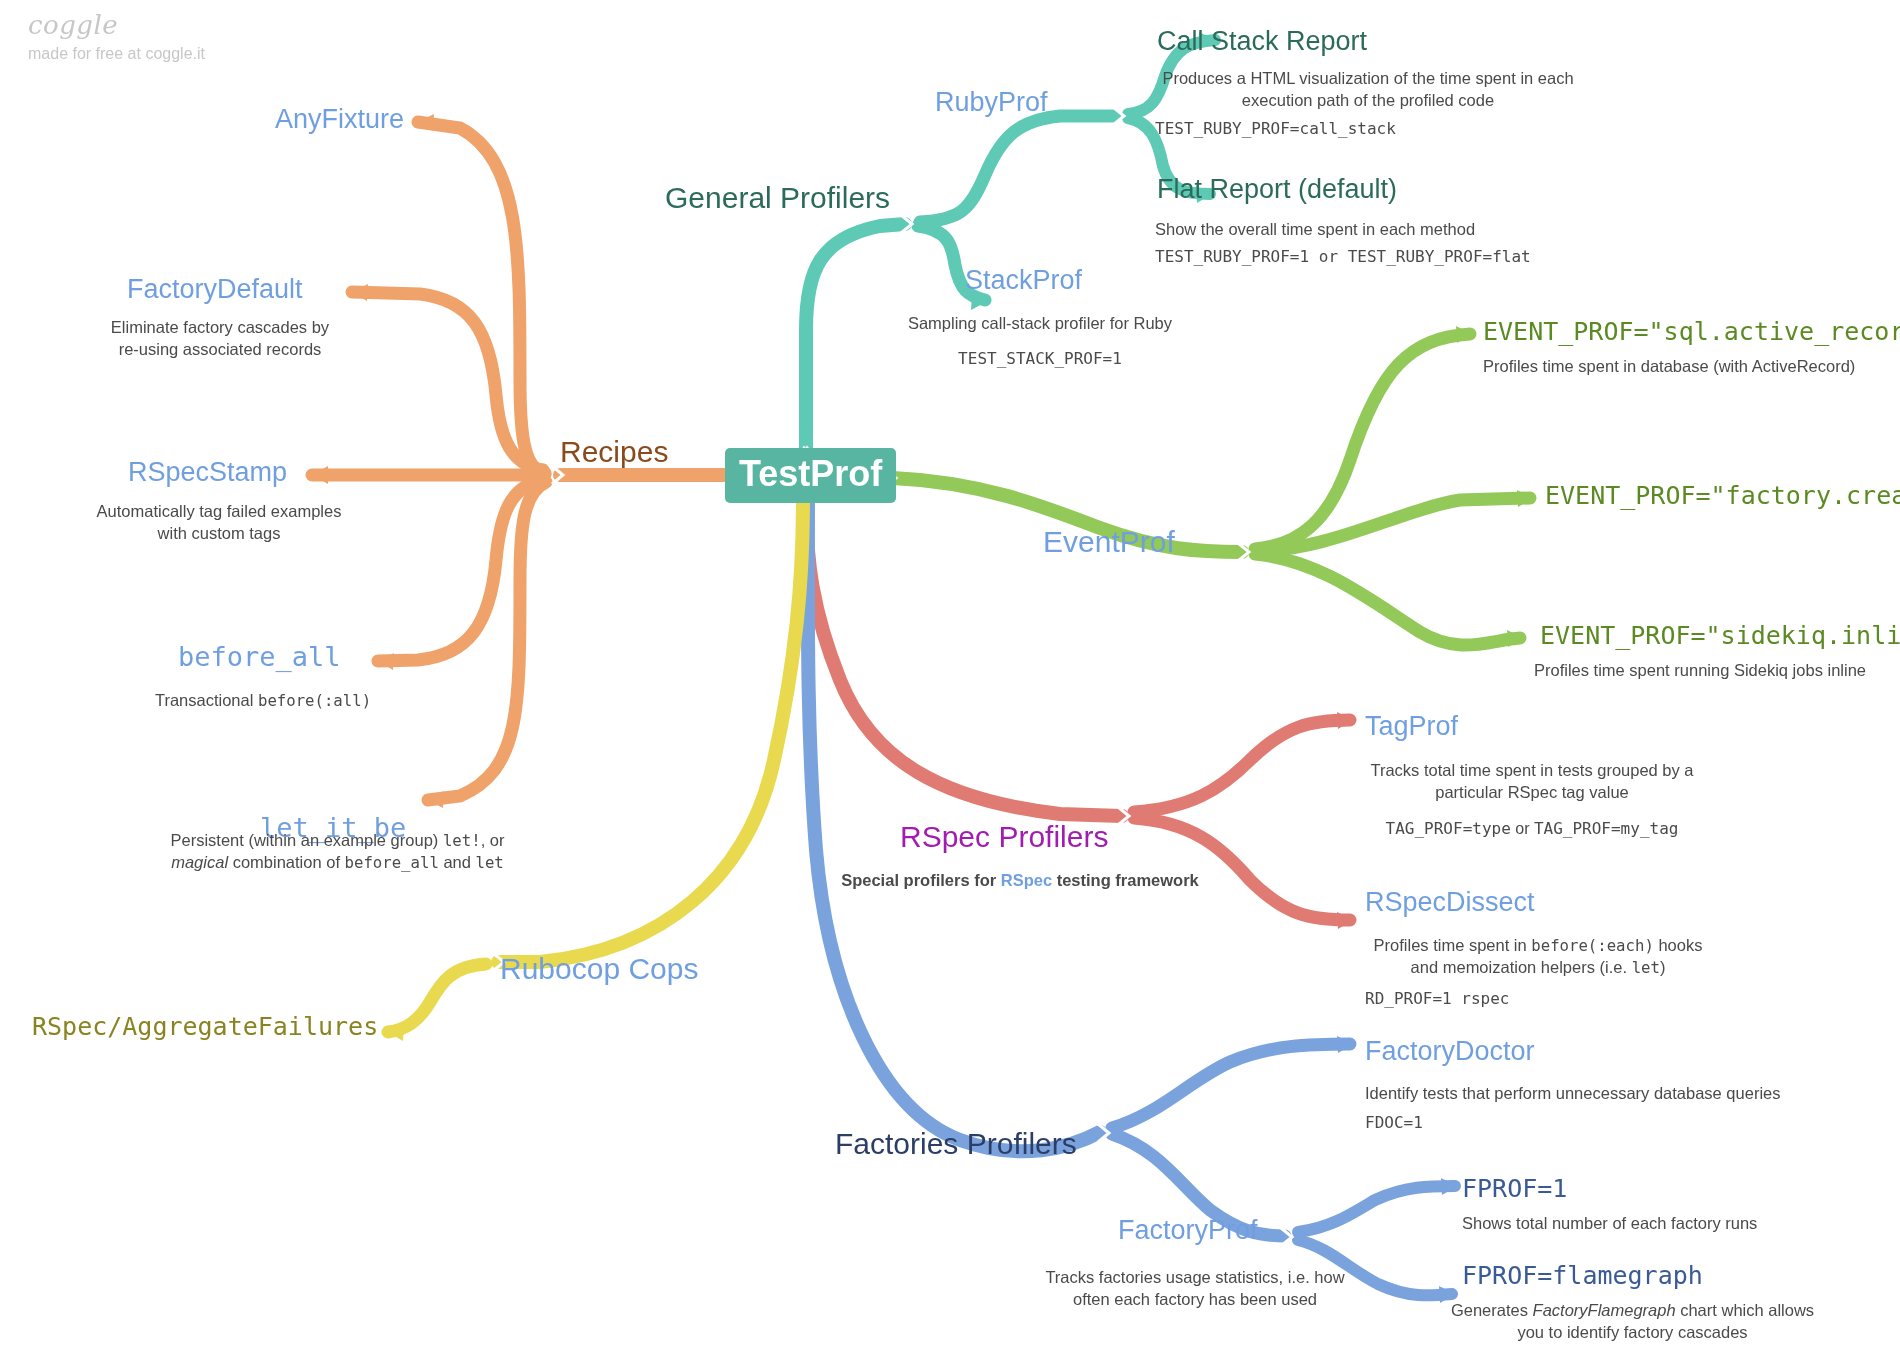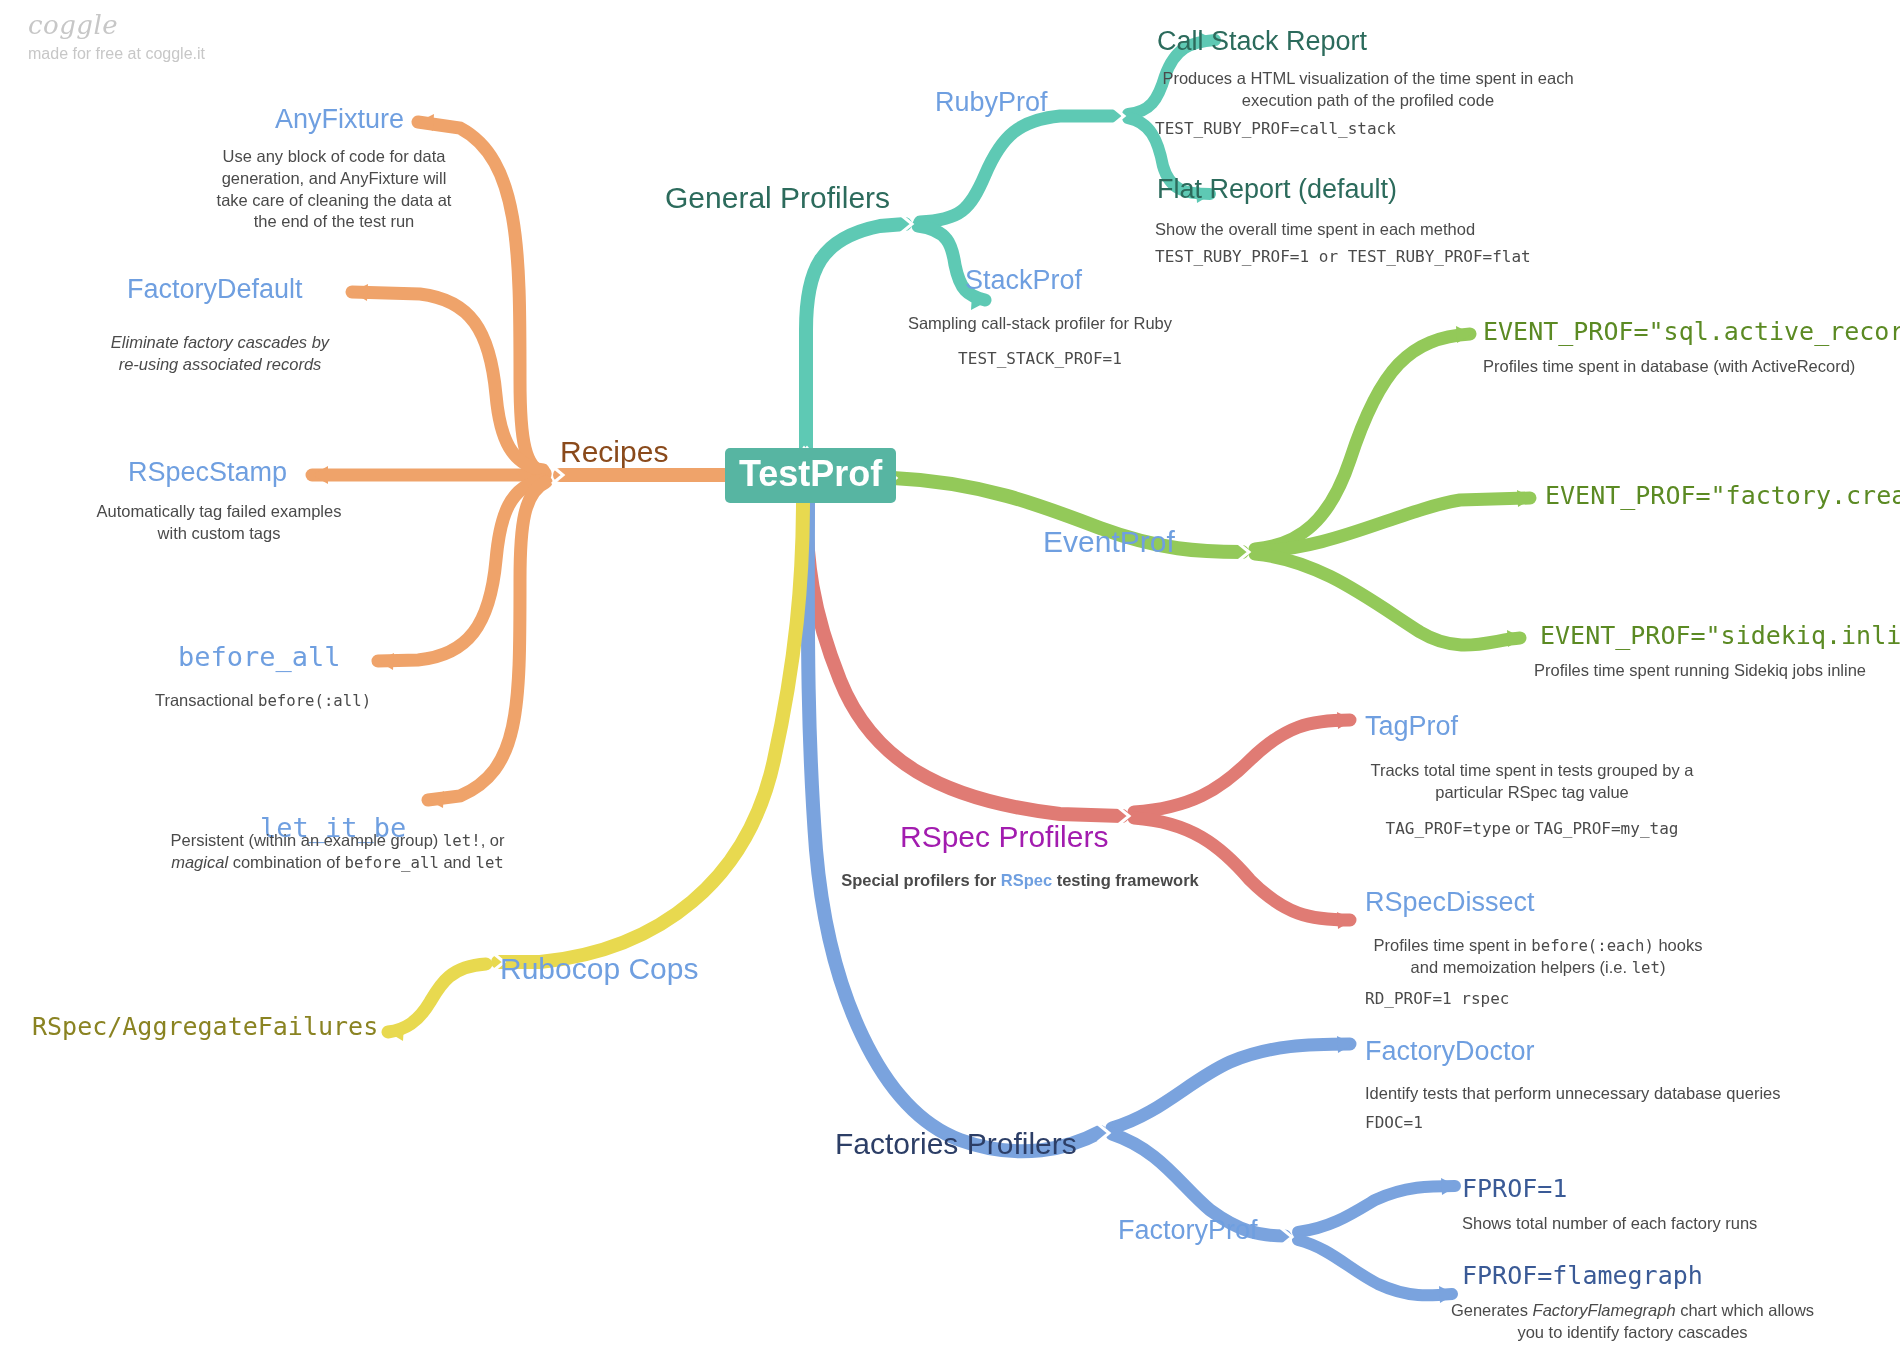--- a/index.html
+++ b/index.html
@@ -210,24 +210,23 @@
   <div class="brand">
     <div class="brand-logo">coggle</div>
     <div class="brand-sub">made for free at coggle.it</div>
   </div>
 
   <div class="node root-node" style="left:725px; top:448px;">TestProf</div>
 
   <div class="node t-l1 c-brown" style="left:560px; top:435px;">Recipes</div>
 
   <div class="node t-l2 c-blue" style="left:275px; top:105px;">AnyFixture</div>
-  <div class="node desc" style="left:208px; top:146px; width:252px;">Use any block of code for data generation, and AnyFixture will take care of cleaning the data at the end of the test run</div>
 
   <div class="node t-l2 c-blue" style="left:127px; top:275px;">FactoryDefault</div>
-  <div class="node desc" style="left:100px; top:332px; width:240px;font-style:italic;">Eliminate factory cascades by re-using associated records</div>
+  <div class="node desc" style="left:100px; top:317px; width:240px;">Eliminate factory cascades by re-using associated records</div>
 
   <div class="node t-l2 c-blue" style="left:128px; top:458px;">RSpecStamp</div>
   <div class="node desc" style="left:85px; top:501px; width:268px;">Automatically tag failed examples with custom tags</div>
 
   <div class="node t-l2 c-blue mono" style="left:178px; top:642px;">before_all</div>
   <div class="node desc" style="left:118px; top:690px; width:290px;"><span>Transactional </span><code>before(:all)</code></div>
 
   <div class="node t-l2 c-blue mono" style="left:260px; top:780px;margin-top:33px;">let_it_be</div>
   <div class="node desc" style="left:150px; top:830px; width:375px;"><span>Persistent (within an example group) </span><code>let!</code><span>, or</span> <span class="em">magical</span><span> combination of </span><code>before_all</code><span> and </span><code>let</code></div>
 
@@ -268,20 +267,21 @@
   <div class="node desc" style="left:1368px; top:935px; width:340px;"><span>Profiles time spent in </span><code>before(:each)</code><span> hooks and memoization helpers (i.e. </span><code>let</code><span>)</span></div>
   <div class="node code left" style="left:1365px; top:988px; width:340px;">RD_PROF=1 rspec</div>
 
   <div class="node t-l1 c-navy" style="left:835px; top:1127px;">Factories Profilers</div>
 
   <div class="node t-l2 c-blue" style="left:1365px; top:1037px;">FactoryDoctor</div>
   <div class="node desc left" style="left:1365px; top:1083px; width:440px;">Identify tests that perform unnecessary database queries</div>
   <div class="node code left" style="left:1365px; top:1112px; width:300px;">FDOC=1</div>
 
   <div class="node t-l2 c-blue" style="left:1118px; top:1216px;">FactoryProf</div>
+  <div class="node desc" style="left:1040px; top:1267px; width:310px;">Tracks factories usage statistics, i.e. how often each factory has been used</div>
 
   <div class="node t-l3 c-dblue mono" style="left:1462px; top:1175px;">FPROF=1</div>
   <div class="node desc left" style="left:1462px; top:1213px; width:360px;">Shows total number of each factory runs</div>
 
   <div class="node t-l3 c-dblue mono" style="left:1462px; top:1262px;">FPROF=flamegraph</div>
   <div class="node desc" style="left:1450px; top:1300px; width:365px;"><span>Generates </span><span class="em">FactoryFlamegraph</span><span> chart which allows you to identify factory cascades</span></div>
 
   <div class="node t-l1 c-blue" style="left:500px; top:952px;">Rubocop Cops</div>
 
   <div class="node t-l3 c-olive mono" style="left:32px; top:1013px;">RSpec/AggregateFailures</div>

